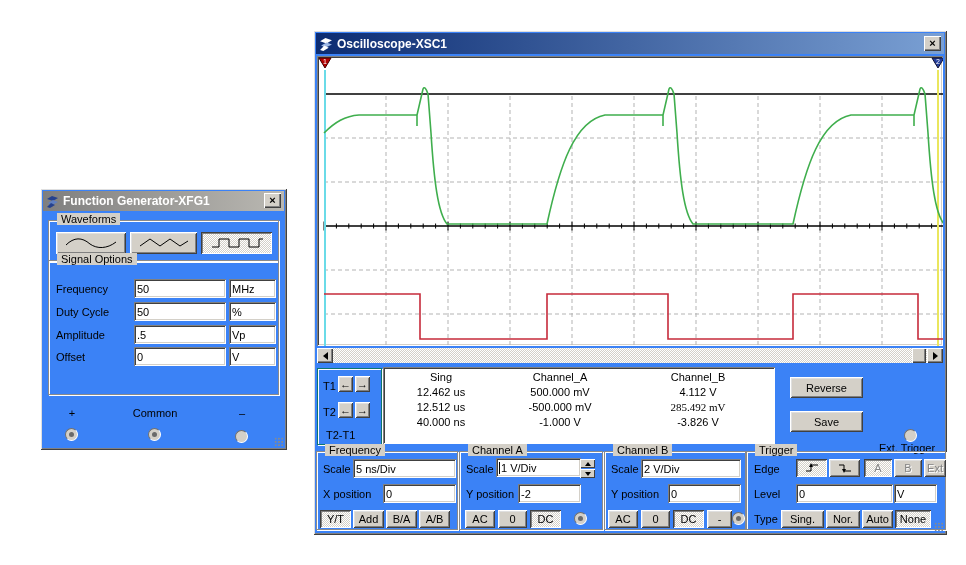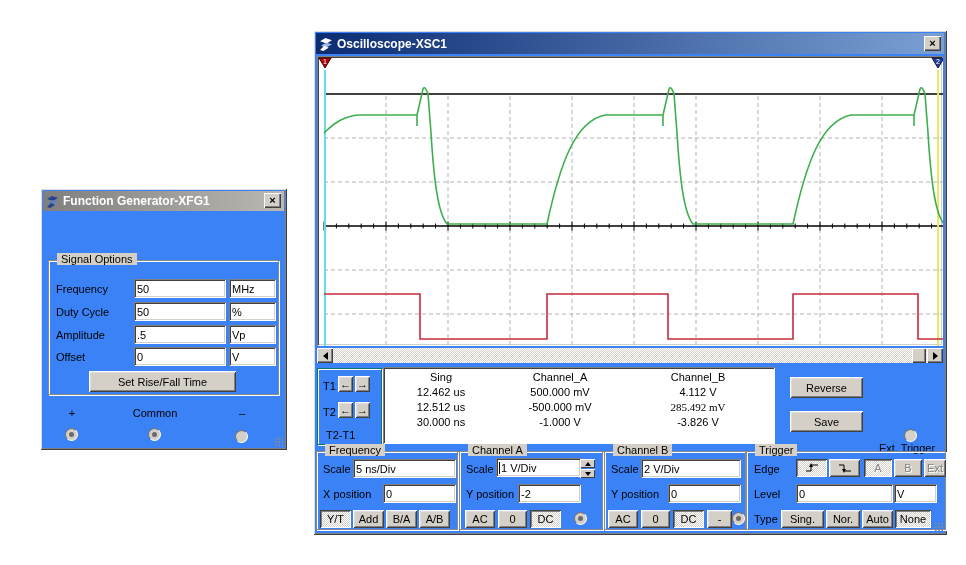--- a/index.html
+++ b/index.html
@@ -58,41 +58,58 @@
       <polygon points="1,4 6,1 12,3 7,6" fill="#24418f"></polygon>
         <polygon points="2,8 7,5 12,7 6,10" fill="#5f7fc0"></polygon>
       <polygon points="1,12 5,8 9,10 4,13" fill="#24418f"></polygon>
     </svg>
     <span class="tb-title">Function Generator-XFG1</span>
     <div class="close-btn" style="right:3px;top:2px;">
       <span>×</span>
     </div>
   </div>
 
+  <div class="group" style="left:8px;top:32px;width:229px;height:40px;">
+    <span class="legend">Waveforms</span>
+    <div class="btn" style="left:7px;top:11px;width:70px;height:22px;">
+      <svg width="60" height="16" viewBox="0 0 60 16">
+          <path d="M5,10 C13,2 21,2 29,9 C36,14 46,14 55,7" fill="none" stroke="#000" stroke-width="1"></path>
+        </svg>
+    </div>
+    <div class="btn" style="left:81px;top:11px;width:67px;height:22px;">
+      <svg width="58" height="16" viewBox="0 0 58 16">
+          <polyline points="5,11 15,4 25,11 35,4 45,11 53,6" fill="none" stroke="#000" stroke-width="1"></polyline>
+        </svg>
+    </div>
+    <div class="btn pressed" style="left:152px;top:11px;width:71px;height:22px;">
+      <svg width="58" height="16" viewBox="0 0 58 16">
+          <path d="M4,12 H11 V4 H21 V12 H31 V4 H41 V12 H51 V4 H55" fill="none" stroke="#000" stroke-width="1"></path>
+        </svg>
+    </div>
+  </div>
 
   <div class="group" style="left:8px;top:72px;width:229px;height:133px;">
     <span class="legend">Signal Options</span>
 
     <span class="lbl" style="left:7px;top:22px;">Frequency</span>
     <div class="field" style="left:85px;top:18px;width:89px;height:19px;">50</div>
     <div class="field" style="left:180px;top:18px;width:44px;height:19px;">MHz</div>
 
     <span class="lbl" style="left:7px;top:45px;">Duty Cycle</span>
     <div class="field" style="left:85px;top:41px;width:89px;height:19px;">50</div>
     <div class="field" style="left:180px;top:41px;width:44px;height:19px;">%</div>
 
     <span class="lbl" style="left:7px;top:68px;">Amplitude</span>
     <div class="field" style="left:85px;top:64px;width:89px;height:19px;">.5</div>
     <div class="field" style="left:180px;top:64px;width:44px;height:19px;">Vp</div>
 
     <span class="lbl" style="left:7px;top:90px;">Offset</span>
     <div class="field" style="left:85px;top:86px;width:89px;height:19px;">0</div>
     <div class="field" style="left:180px;top:86px;width:44px;height:19px;">V</div>
 
-    <div class="btn" style="left:40px;top:110px;width:147px;height:21px;">Set Rise/Fall Time</div>
   </div>
 
   <span class="lbl" style="left:24px;top:219px;width:16px;text-align:center;">+</span>
   <span class="lbl" style="left:85px;top:219px;width:60px;text-align:center;">Common</span>
   <span class="lbl" style="left:194px;top:219px;width:16px;text-align:center;">–</span>
   <div class="radio filled" style="left:25px;top:240px;"></div>
   <div class="radio filled" style="left:108px;top:240px;"></div>
   <div class="radio" style="left:195px;top:242px;"></div>
   <div class="grip" style="right:3px;bottom:3px;"></div>
 </div>
@@ -226,21 +243,21 @@
     <span class="cell" style="left:246px;top:4px;width:138px;">Channel_B</span>
 
     <span class="cell" style="left:8px;top:19px;width:100px;">12.462 us</span>
     <span class="cell" style="left:112px;top:19px;width:130px;">500.000 mV</span>
     <span class="cell" style="left:246px;top:19px;width:138px;">4.112 V</span>
 
     <span class="cell" style="left:8px;top:34px;width:100px;">12.512 us</span>
     <span class="cell" style="left:112px;top:34px;width:130px;">-500.000 mV</span>
     <span class="cell" style="left:246px;top:34px;width:138px;font-family:Liberation Serif, serif;">285.492 mV</span>
 
-    <span class="cell" style="left:8px;top:49px;width:100px;">30.000 ns</span>
+    <span class="cell" style="left:8px;top:49px;width:100px;">40.000 ns</span>
     <span class="cell" style="left:112px;top:49px;width:130px;">-1.000 V</span>
     <span class="cell" style="left:246px;top:49px;width:138px;">-3.826 V</span>
   </div>
 
   <div class="btn" style="left:477px;top:347px;width:73px;height:21px;">Reverse</div>
   <div class="btn" style="left:477px;top:381px;width:73px;height:21px;">Save</div>
   <span class="lbl" style="left:556px;top:384px;width:76px;text-align:center;margin-top:28px;">Ext. Trigger</span>
   <div class="radio" style="left:591px;top:399px;"></div>
 
   <div class="group" style="left:3px;top:421px;width:140px;height:77px;">

